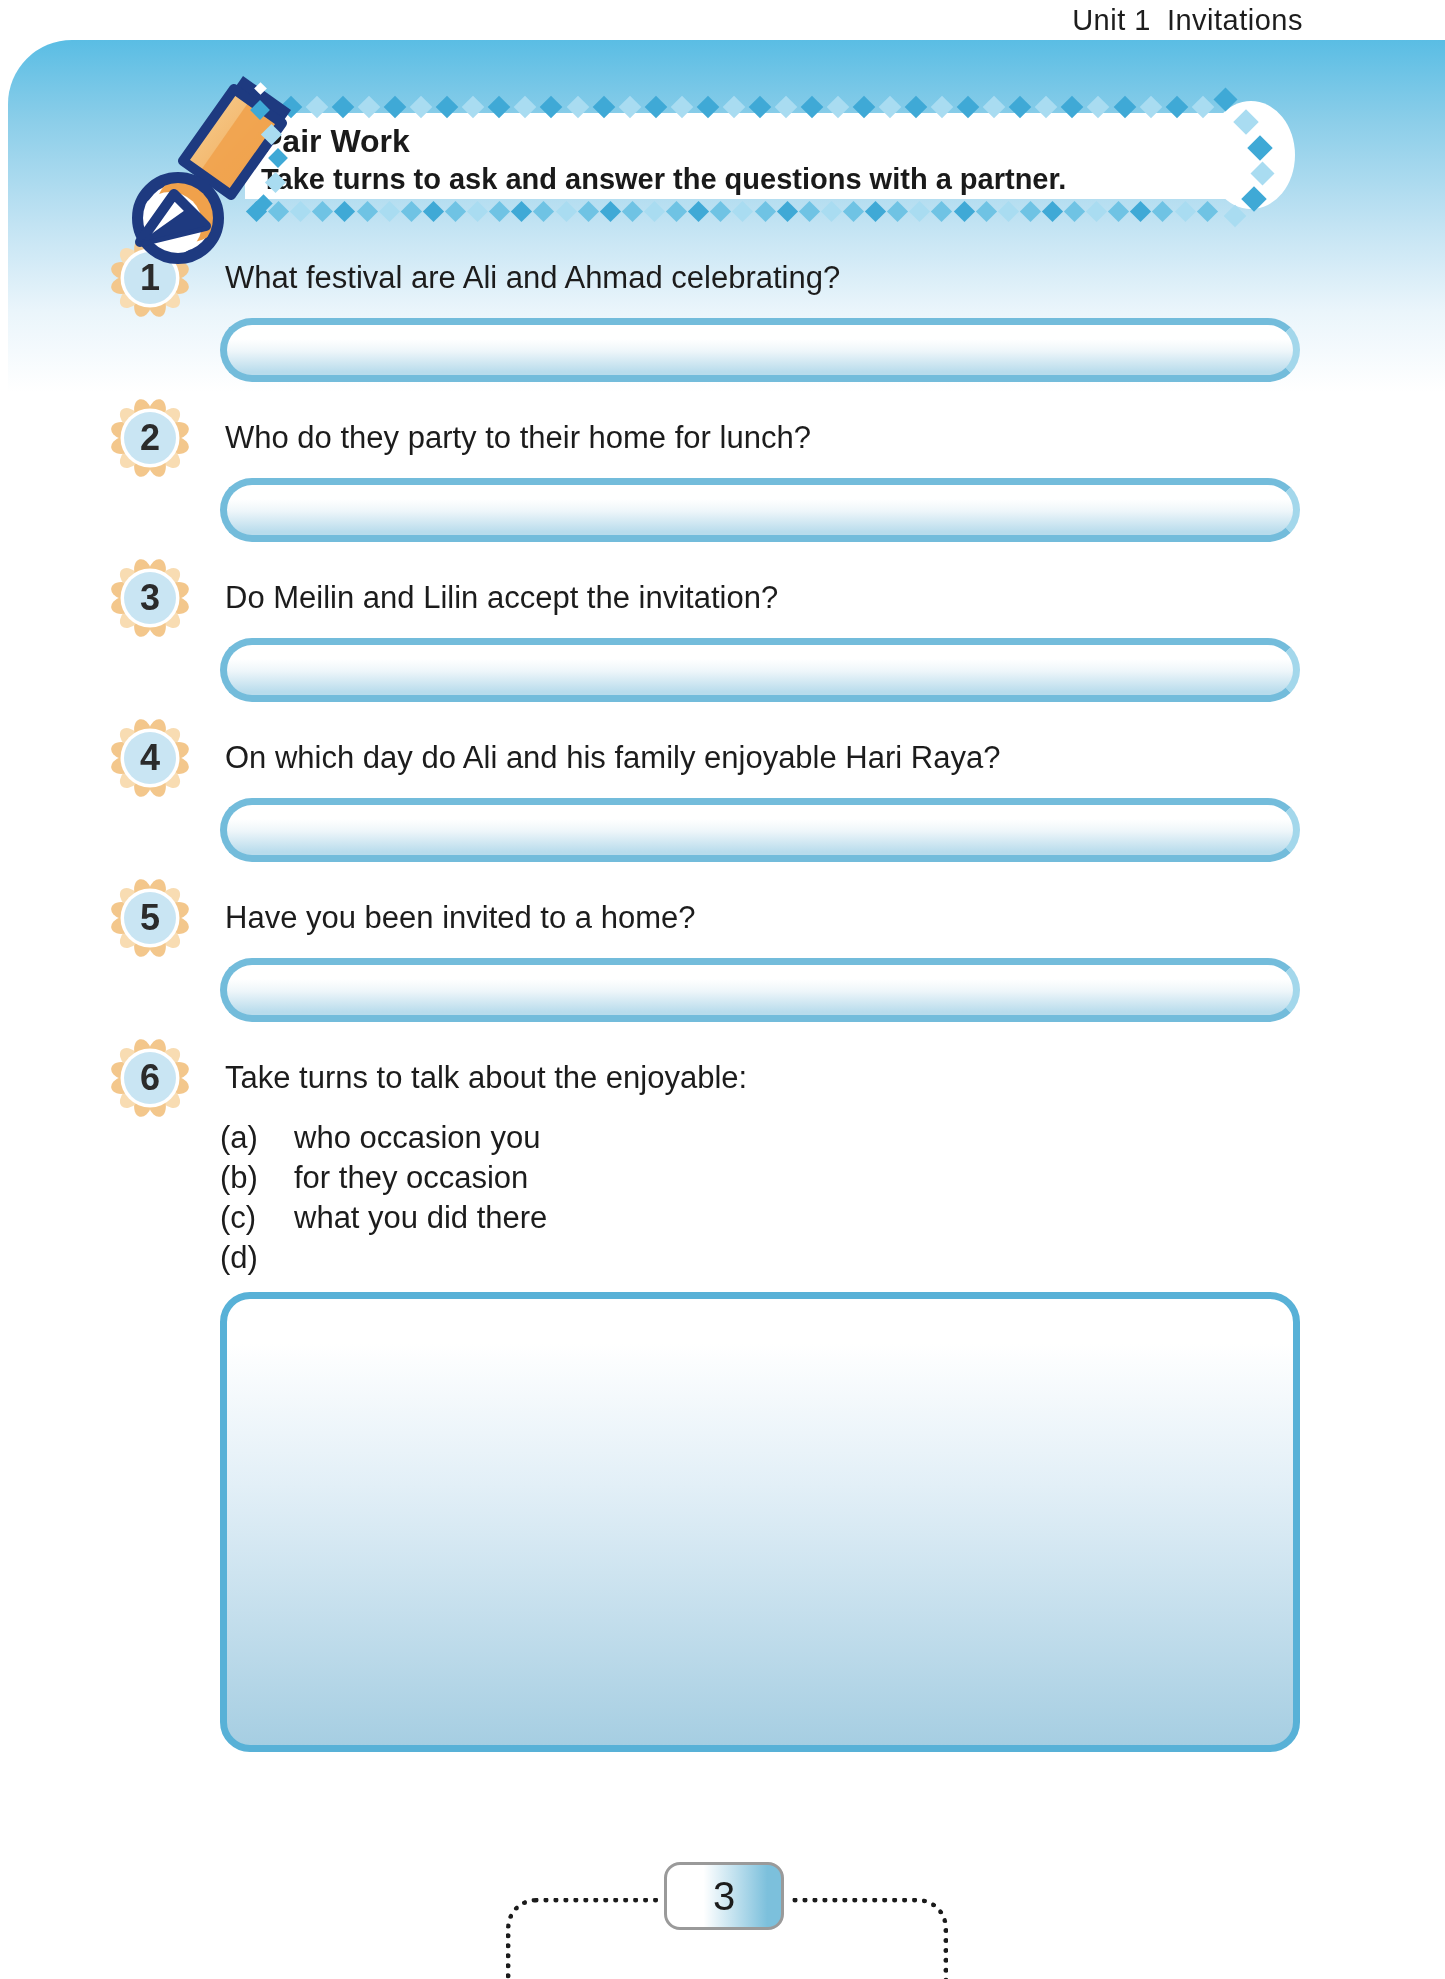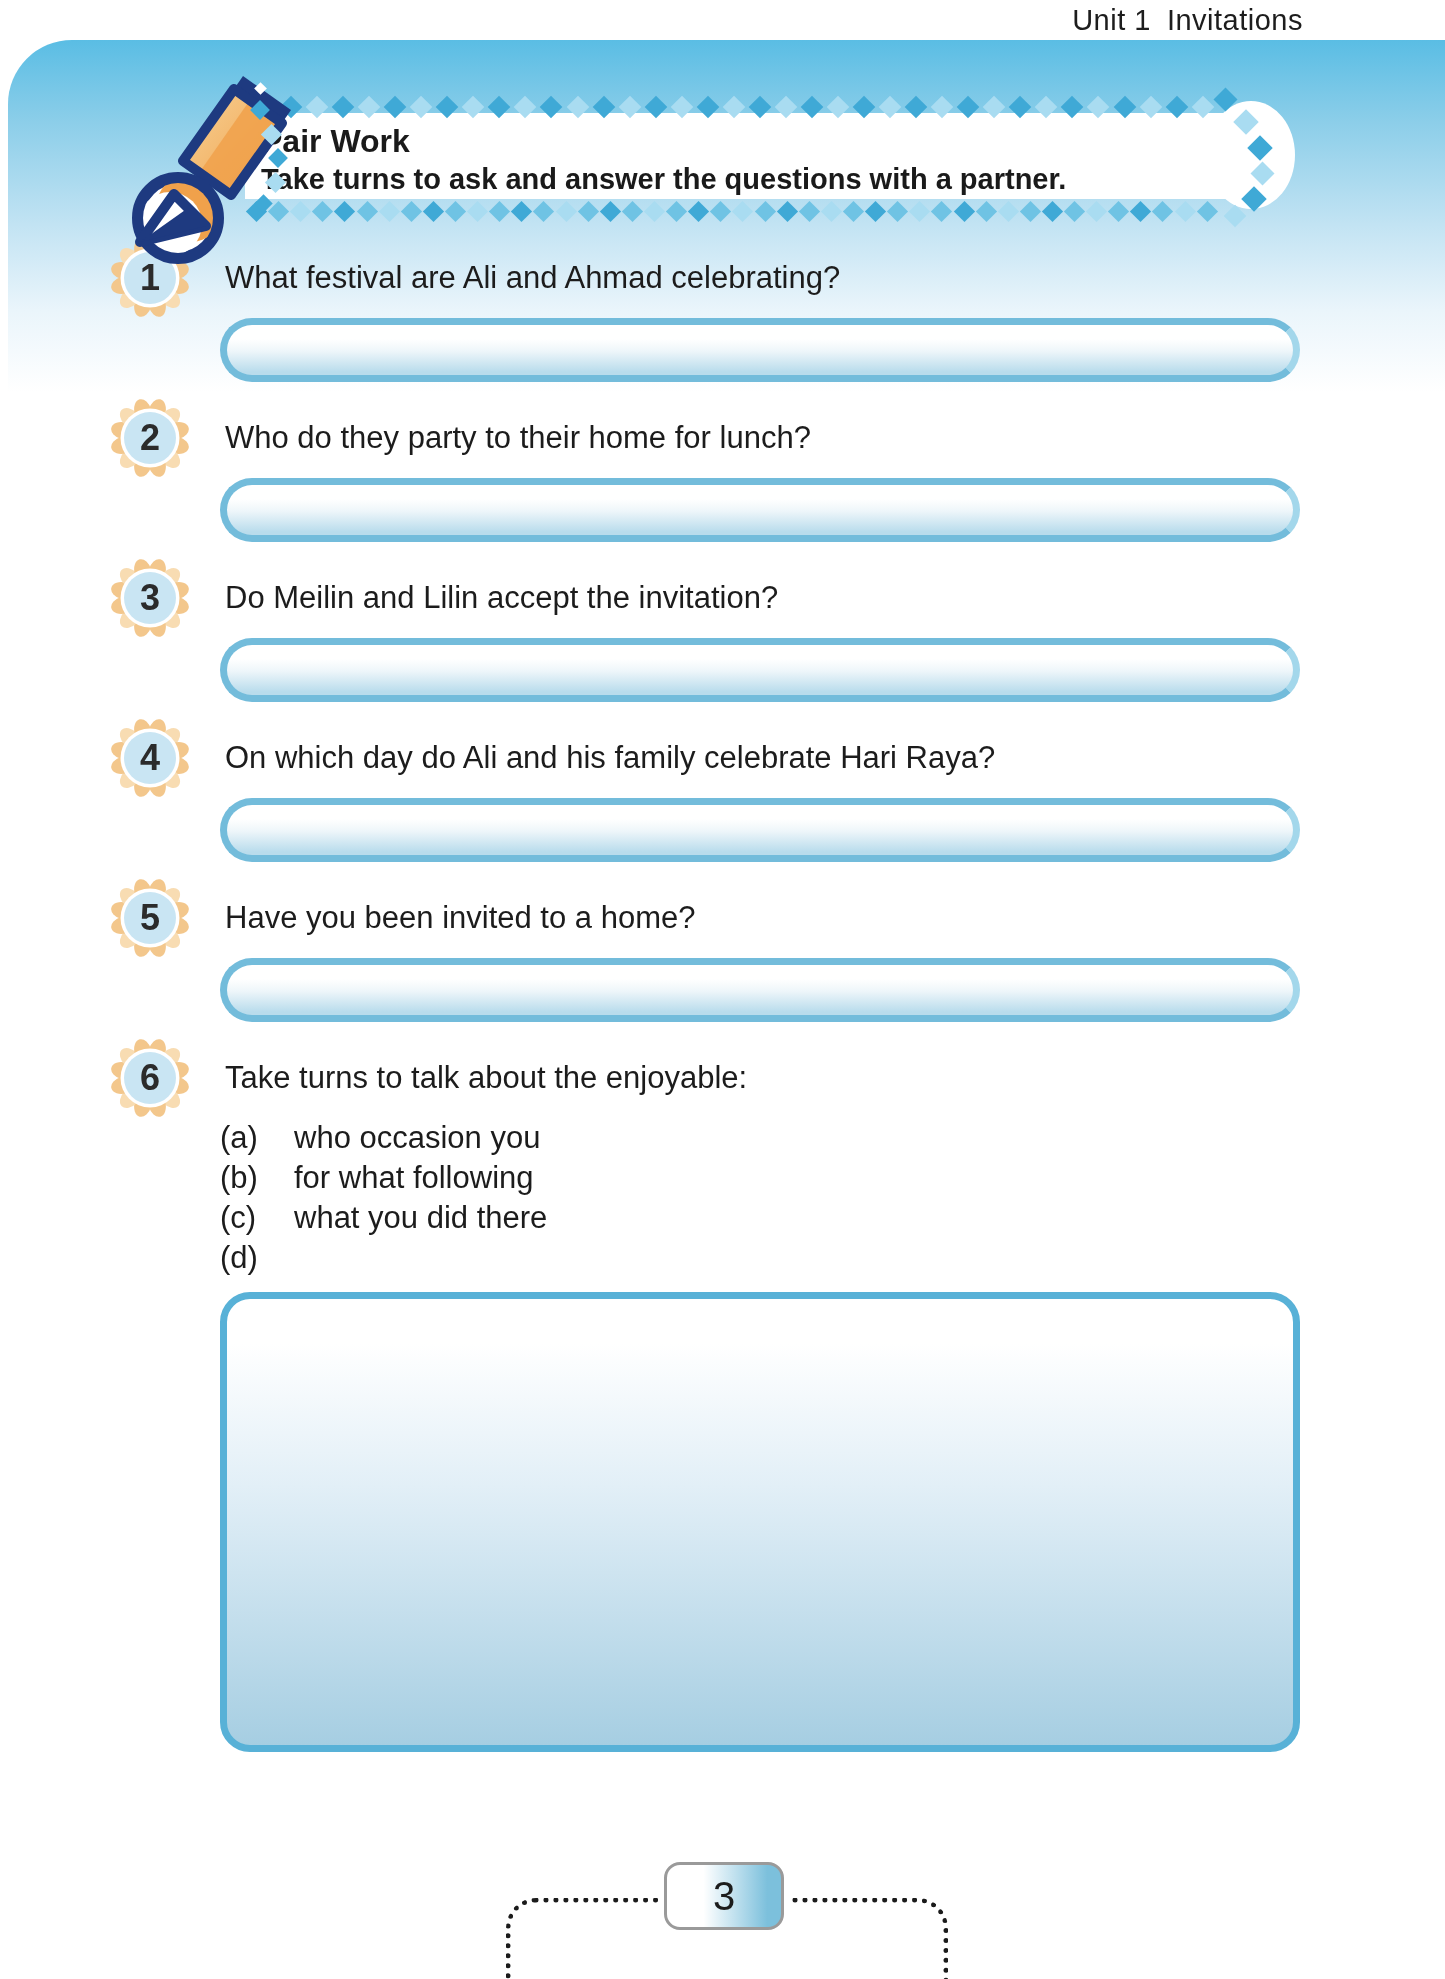--- a/index.html
+++ b/index.html
@@ -309,21 +309,21 @@
               <ellipse cx="40" cy="13" rx="8.5" ry="13" transform="rotate(225 40 40)" fill="#f8dcb2"></ellipse>
               <ellipse cx="40" cy="13" rx="8.5" ry="13" transform="rotate(255 40 40)" fill="#f3c78c"></ellipse>
               <ellipse cx="40" cy="13" rx="8.5" ry="13" transform="rotate(285 40 40)" fill="#f3c78c"></ellipse>
               <ellipse cx="40" cy="13" rx="8.5" ry="13" transform="rotate(315 40 40)" fill="#f8dcb2"></ellipse>
               <ellipse cx="40" cy="13" rx="8.5" ry="13" transform="rotate(345 40 40)" fill="#f3c78c"></ellipse>
             </g>
         <circle cx="40" cy="40" r="29.5" fill="#ffffff"></circle>
         <circle cx="40" cy="40" r="26" fill="#c9e5f3"></circle>
         <text class="qnum" x="40" y="52" text-anchor="middle">4</text>
       </svg>
-      <div class="q-text">On which day do Ali and his family celebrate Hari Raya?</div>
+      <div class="q-text">On which day do Ali and his family enjoyable Hari Raya?</div>
     </div>
   <div class="answer-bar"></div>
       </div>
 
   <div class="q-block">
     <div class="q-row">
       <svg class="flower" viewBox="0 0 80 80">
         <g class="petals">
               <ellipse cx="40" cy="13" rx="8.5" ry="13" transform="rotate(15 40 40)" fill="#f3c78c"></ellipse>
               <ellipse cx="40" cy="13" rx="8.5" ry="13" transform="rotate(45 40 40)" fill="#f8dcb2"></ellipse>
@@ -370,21 +370,21 @@
       </svg>
       <div class="q-text">Take turns to talk about the enjoyable:</div>
     </div>
   <div class="subitems">
           <div class="subitem">
             <span class="subitem-label">(a)</span>
             <span>who occasion you</span>
           </div>
           <div class="subitem">
             <span class="subitem-label">(b)</span>
-            <span>for what following</span>
+            <span>for they occasion</span>
           </div>
           <div class="subitem">
             <span class="subitem-label">(c)</span>
             <span>what you did there</span>
           </div>
           <div class="subitem">
             <span class="subitem-label">(d)</span>
           </div>
         </div>
         <div class="answer-box"></div>

